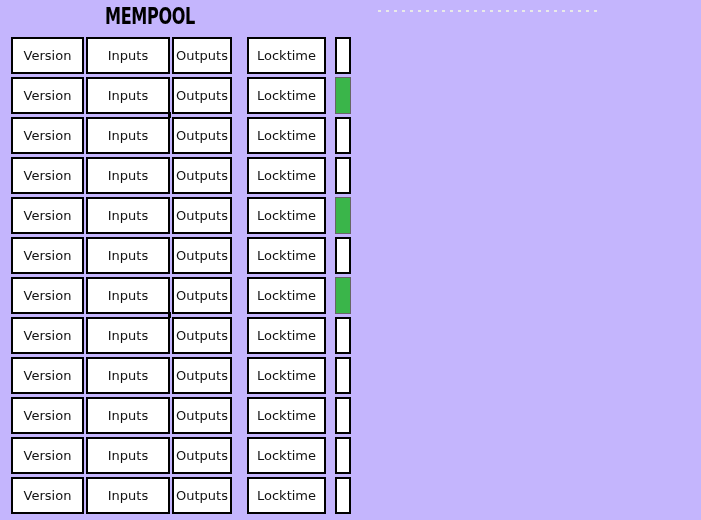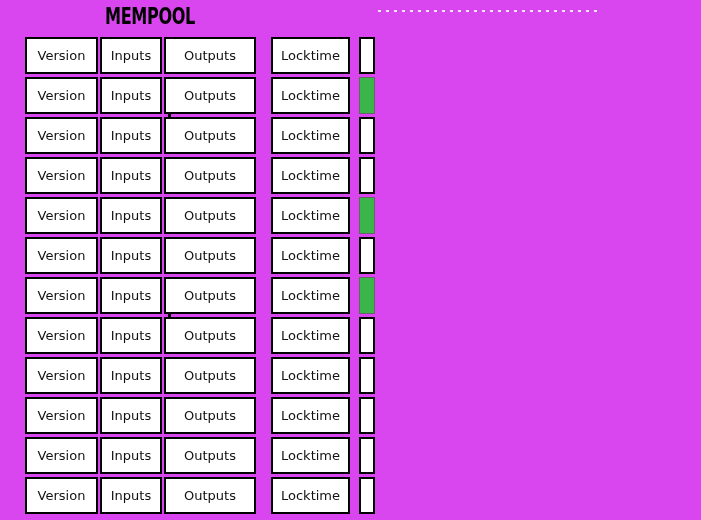--- a/index.html
+++ b/index.html
@@ -25,21 +25,21 @@
   }
   .dashed-line {
     position: absolute;
     left: 378px;
     top: 10px;
     width: 224px;
     height: 2px;
   }
   .rows {
     position: absolute;
-    left: 25px;
+    left: 11px;
     top: 37px;
     display: flex;
     flex-direction: column;
     gap: 3px;
   }
   .tx-row {
     display: flex;
     gap: 2px;
     height: 37px;
   }
@@ -48,22 +48,22 @@
     border: 2px solid var(--border, #000);
     background: #fff;
     display: flex;
     align-items: center;
     justify-content: center;
     font-size: 13px;
     color: var(--text, #111);
     white-space: nowrap;
   }
   .c-version  { width: 73px; }
-  .c-inputs   { width: 62px; }
-  .c-outputs  { width: 92px; }
+  .c-inputs   { width: 84px; }
+  .c-outputs  { width: 60px; }
   .c-locktime { width: 79px; margin-left: 13px; }
   .flag {
     box-sizing: border-box;
     margin-left: 7px;
     width: 16px;
     height: 37px;
     border: 2px solid var(--border, #000);
     background: #fff;
   }
   .flag.green {
@@ -73,21 +73,21 @@
     position: absolute;
     left: 168px;
     width: 3px;
     height: 6px;
     background: #000;
   }
 </style>
 </head>
 <body>
 
-<div class="canvas" style="background: #d946ef;">
+<div class="canvas" style="background: #c4b5fd;">
   <div class="title">MEMPOOL</div>
   <div class="dashed-line" style="background: repeating-linear-gradient(90deg, rgb(233, 233, 233) 0px, rgb(233, 233, 233) 3px, transparent 3px, transparent 8px);"></div>
   <div class="rows" id="rows">
   <div class="tx-row">
     <div class="cell c-version">Version</div>
     <div class="cell c-inputs">Inputs</div>
     <div class="cell c-outputs">Outputs</div>
     <div class="cell c-locktime">Locktime</div>
     <div class="flag" style="background: rgb(255, 255, 255);"></div>
   </div>

